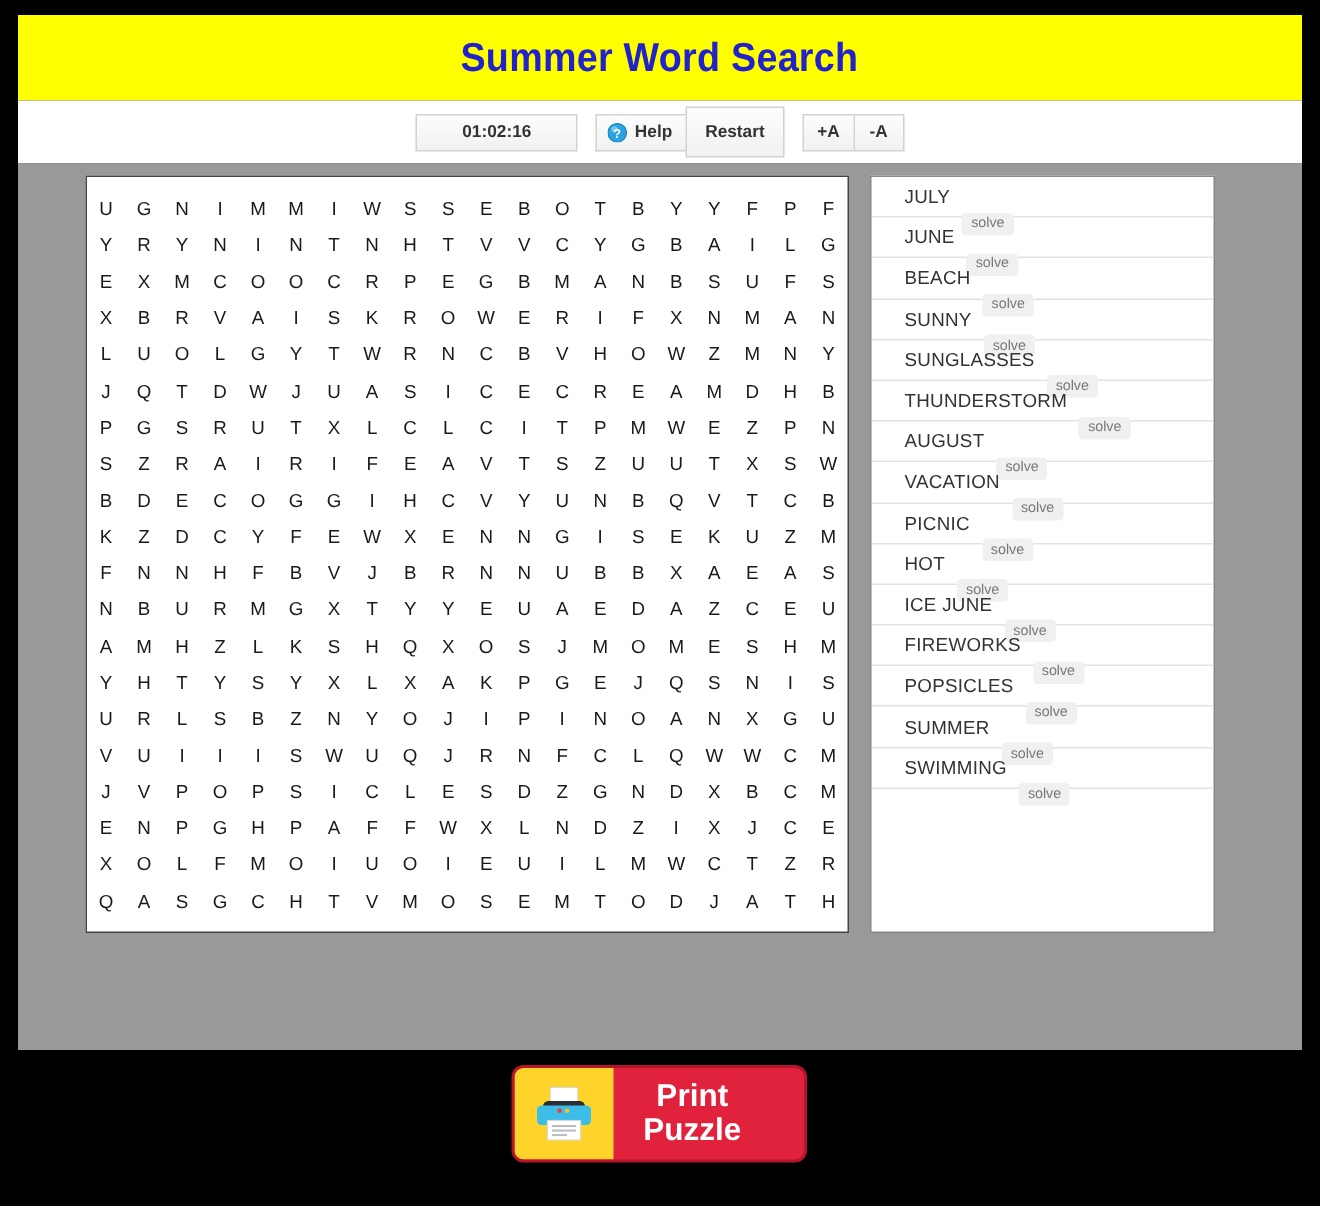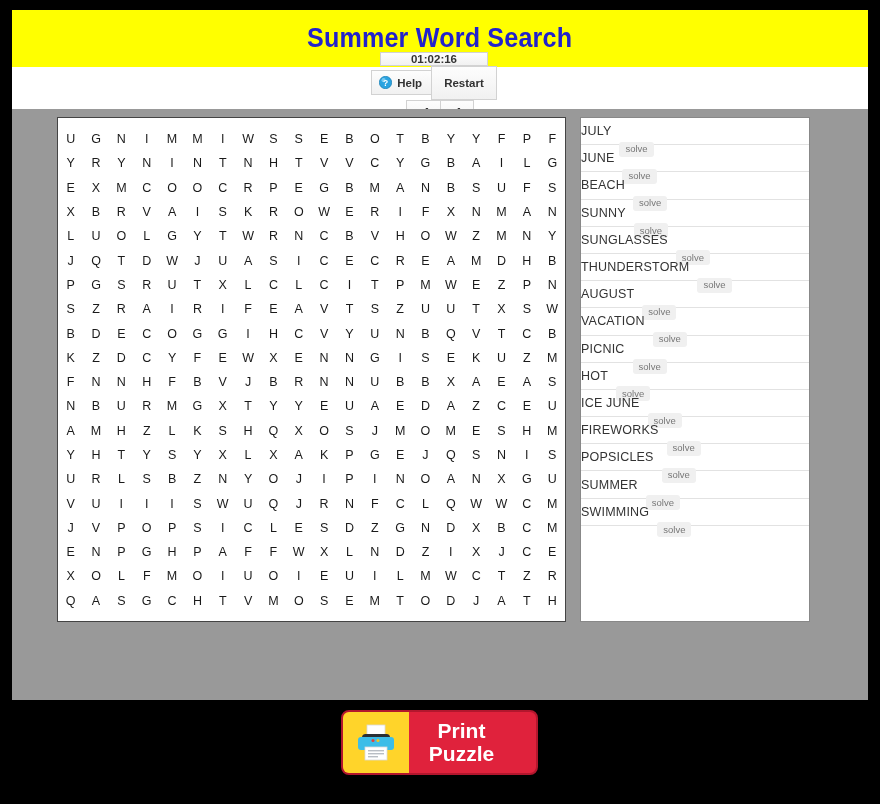--- a/index.html
+++ b/index.html
@@ -33,21 +33,20 @@
   }
 
   
   #toolbar {
     position: absolute;
     left: 12px; top: 67px;
     width: 856px; height: 42px;
     background: #ffffff;
     display: flex; align-items: center; justify-content: center;
     gap: 0px;
-    flex-direction: column;
   }
   .tb-group { display: flex; align-items: center; }
   .tb-btn {
     height: 25px;
     background: linear-gradient(#fdfdfd, #f1f1f1);
     border: 1px solid #d2d2d2;
     color: #333333;
     font-size: 11.5px;
     font-weight: bold;
     display: flex; align-items: center; justify-content: center;
@@ -102,20 +101,21 @@
     width: 230px; height: 505px;
     background: #ffffff;
     border: 1px solid #888888;
     overflow: hidden;
   }
   .word-row {
     height: 27.2px;
     border-bottom: 1px solid #e2e2e2;
     display: flex;
     align-items: center;
+    padding-left: 22px;
     gap: 8px;
     cursor: pointer;
   }
   .word-text {
     font-size: 12.5px;
     color: #333333;
     letter-spacing: 0.2px;
   }
   .solve-btn {
     font-size: 9.5px;

